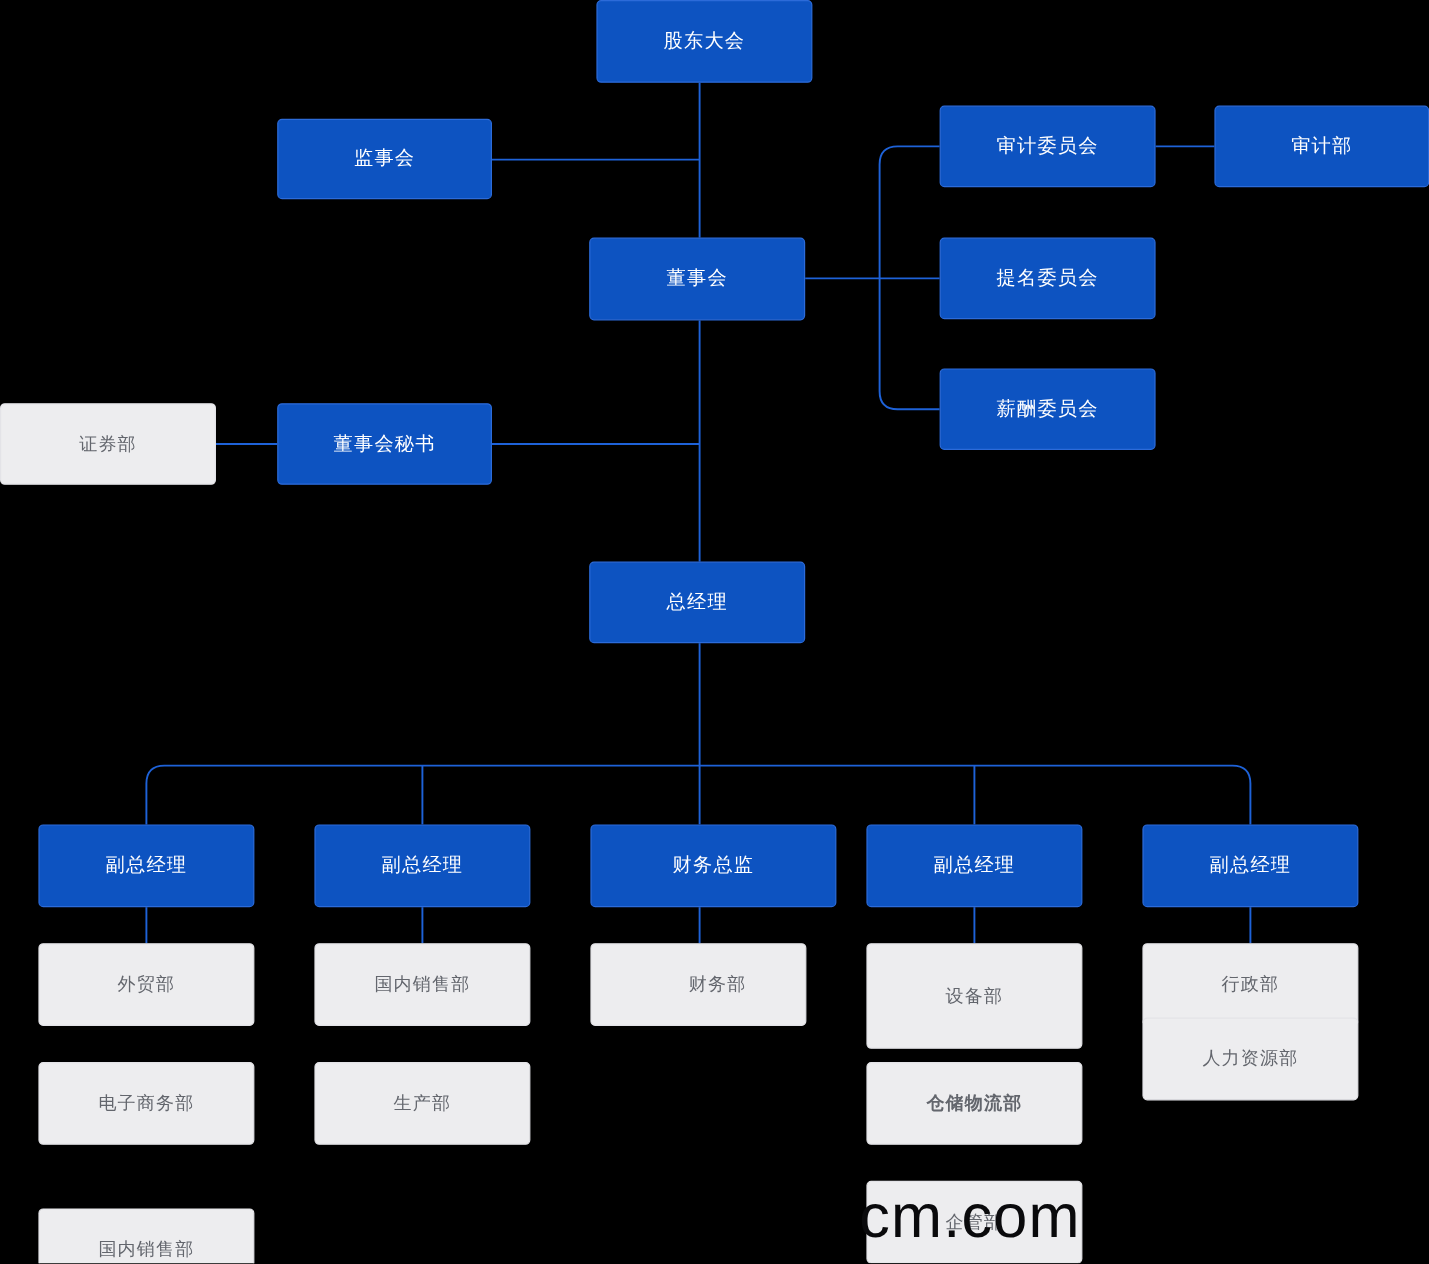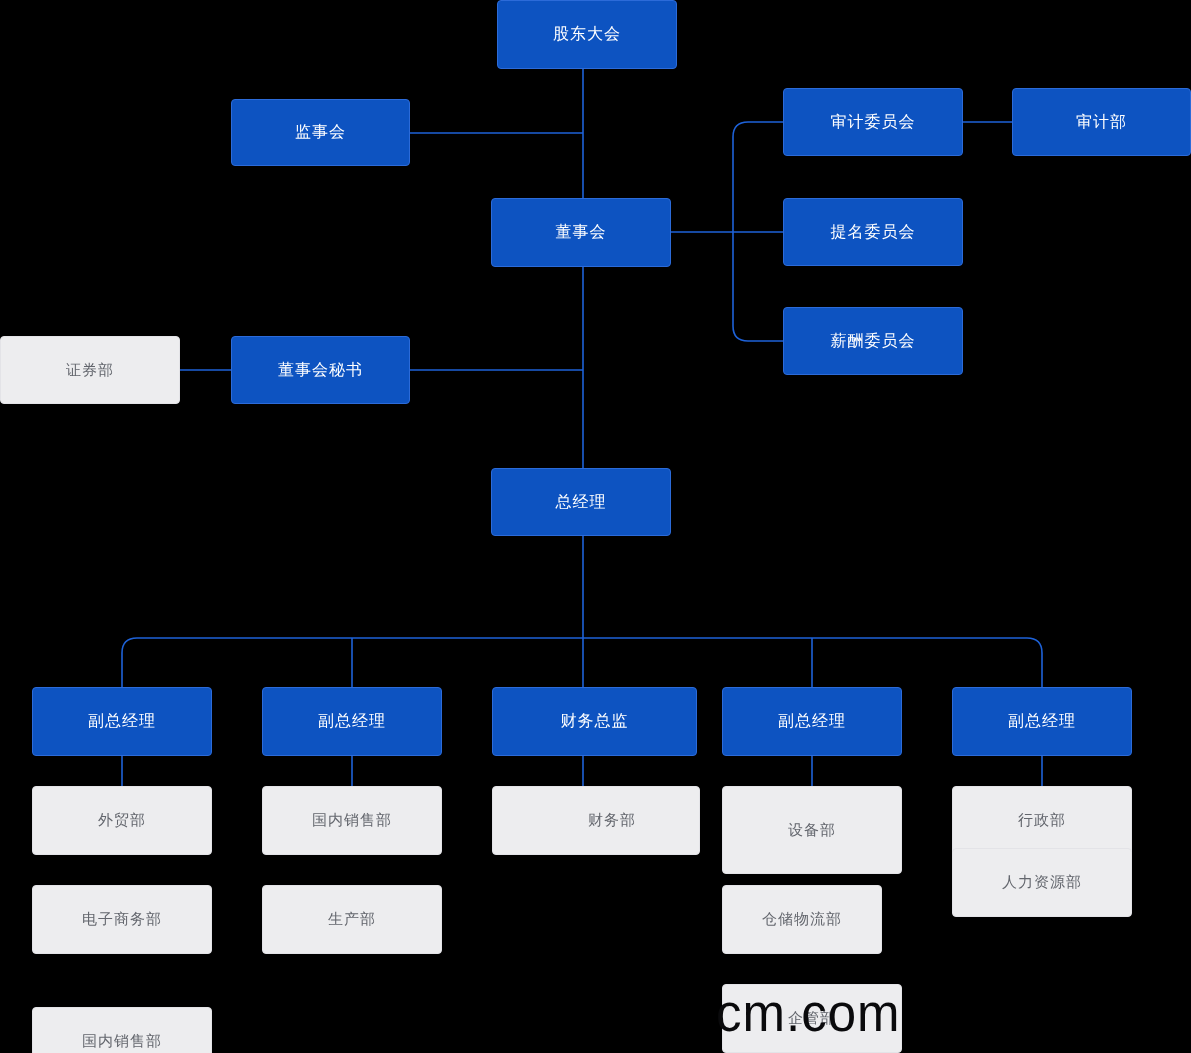--- a/index.html
+++ b/index.html
@@ -127,36 +127,36 @@
       </div>
       <div class="node management" style="left: 952px; top: 687px; width: 180px; height: 69px;">
         <span class="label">副总经理</span>
       </div>
       <div class="node department" style="left: 32px; top: 786px; width: 180px; height: 69px;">
         <span class="label">外贸部</span>
       </div>
       <div class="node department" style="left: 262px; top: 786px; width: 180px; height: 69px;">
         <span class="label">国内销售部</span>
       </div>
-      <div class="node department" style="left: 492px; top: 786px; width: 208px; height: 69px; padding-left: 32px;">
+      <div class="node department" style="left: 492px; top: 786px; width: 180px; height: 69px; padding-left: 32px;">
         <span class="label">财务部</span>
       </div>
       <div class="node department" style="left: 722px; top: 786px; width: 180px; height: 88px;">
         <span class="label">设备部</span>
       </div>
       <div class="node department" style="left: 952px; top: 786px; width: 180px; height: 69px; font-family: Liberation Mono, monospace;">
         <span class="label">行政部</span>
       </div>
       <div class="node department" style="left: 32px; top: 885px; width: 180px; height: 69px;">
         <span class="label">电子商务部</span>
       </div>
       <div class="node department" style="left: 262px; top: 885px; width: 180px; height: 69px;">
         <span class="label">生产部</span>
       </div>
-      <div class="node department" style="left: 722px; top: 885px; width: 160px; height: 69px;">
+      <div class="node department" style="left: 722px; top: 885px; width: 180px; height: 69px; font-weight: bold;">
         <span class="label">仓储物流部</span>
       </div>
       <div class="node department" style="left: 952px; top: 848px; width: 180px; height: 69px;">
         <span class="label">人力资源部</span>
       </div>
       <div class="node department" style="left: 32px; top: 984px; width: 180px; height: 69px; margin-top: 23px;">
         <span class="label">国内销售部</span>
       </div>
       <div class="node department" style="left: 722px; top: 984px; width: 180px; height: 69px;">
         <span class="label">企管部</span>

